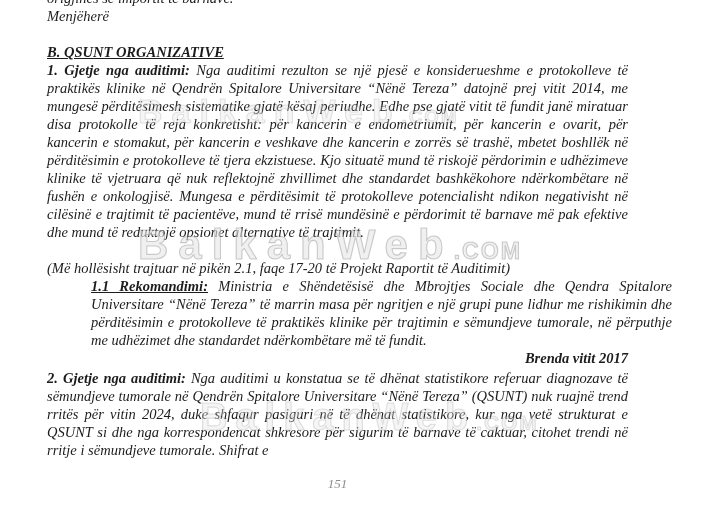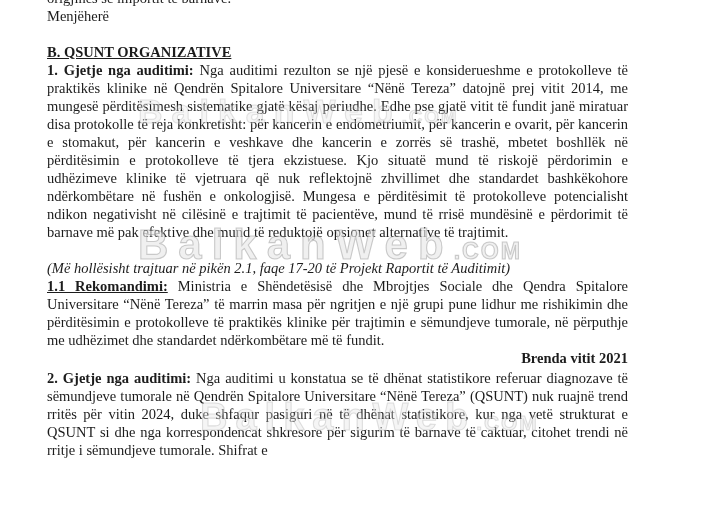--- a/index.html
+++ b/index.html
@@ -16,35 +16,36 @@
     font-family: "Liberation Serif", serif;
     color: #1c1c1c;
   }
   .block {
     position: absolute;
     left: 47px;
     width: 581px;
     font-size: 14.5px;
     line-height: 18px;
     margin: 0;
+    font-style: italic;
   }
   .justify { text-align: justify; }
   .partial-line { top: -11px; }
   .menjehere   { top: 7px; }
   .heading {
     top: 43px;
     font-weight: bold;
     text-decoration: underline;
   }
   .para1 { top: 61px; }
   .note {
     top: 259px;
     font-style: italic;
   }
-  .rec1 { top: 277px; }
+  .rec1 { top: 277px; margin-left: 44px; }
   .deadline {
     top: 349px;
     text-align: right;
     font-weight: bold;
   }
   .para2 { top: 369px; }
   .pagenum {
     top: 475px;
     text-align: center;
     color: #8d8d8d;
@@ -89,26 +90,27 @@
   <p class="block justify para1">
     <span class="lead">1. Gjetje nga auditimi:</span><span> Nga auditimi rezulton se një pjesë e konsiderueshme e protokolleve të praktikës klinike në Qendrën Spitalore Universitare “Nënë Tereza” datojnë prej vitit 2014, me mungesë përditësimesh sistematike gjatë kësaj periudhe. Edhe pse gjatë vitit të fundit janë miratuar disa protokolle të reja konkretisht: për kancerin e endometriumit, për kancerin e ovarit, për kancerin e stomakut, për kancerin e veshkave dhe kancerin e zorrës së trashë, mbetet boshllëk në përditësimin e protokolleve të tjera ekzistuese. Kjo situatë mund të riskojë përdorimin e udhëzimeve klinike të vjetruara që nuk reflektojnë zhvillimet dhe standardet bashkëkohore ndërkombëtare në fushën e onkologjisë. Mungesa e përditësimit të protokolleve potencialisht ndikon negativisht në cilësinë e trajtimit të pacientëve, mund të rrisë mundësinë e përdorimit të barnave më pak efektive dhe mund të reduktojë opsionet alternative të trajtimit.</span>
   </p>
 
   <div class="block note">(Më hollësisht trajtuar në pikën 2.1, faqe 17-20 të Projekt Raportit të Auditimit)</div>
 
   <p class="block justify rec1">
     <span class="lead-underline">1.1 Rekomandimi:</span><span> Ministria e Shëndetësisë dhe Mbrojtjes Sociale dhe Qendra Spitalore Universitare “Nënë Tereza” të marrin masa për ngritjen e një grupi pune lidhur me rishikimin dhe përditësimin e protokolleve të praktikës klinike për trajtimin e sëmundjeve tumorale, në përputhje me udhëzimet dhe standardet ndërkombëtare më të fundit.</span>
   </p>
 
-  <div class="block deadline">Brenda vitit 2021</div>
+  <div class="block deadline">Brenda vitit 2017</div>
 
   <p class="block justify para2">
     <span class="lead">2. Gjetje nga auditimi:</span><span> Nga auditimi u konstatua se të dhënat statistikore referuar diagnozave të sëmundjeve tumorale në Qendrën Spitalore Universitare “Nënë Tereza” (QSUNT) nuk ruajnë trend rritës për vitin 2024, duke shfaqur pasiguri në të dhënat statistikore, kur nga vetë strukturat e QSUNT si dhe nga korrespondencat shkresore për sigurim të barnave të caktuar, citohet trendi në rritje i sëmundjeve tumorale. Shifrat e</span>
   </p>
 
+  <div class="block pagenum">151</div>
 
   <div class="wm wm1"><span>BalkanWeb</span><span class="wm-suffix">.com</span></div>
 
   <div class="wm wm2"><span>BalkanWeb</span><span class="wm-suffix">.com</span></div>
 
   <div class="wm wm3"><span>BalkanWeb</span><span class="wm-suffix">.com</span></div>
 
 </div>
 
 </body></html>

